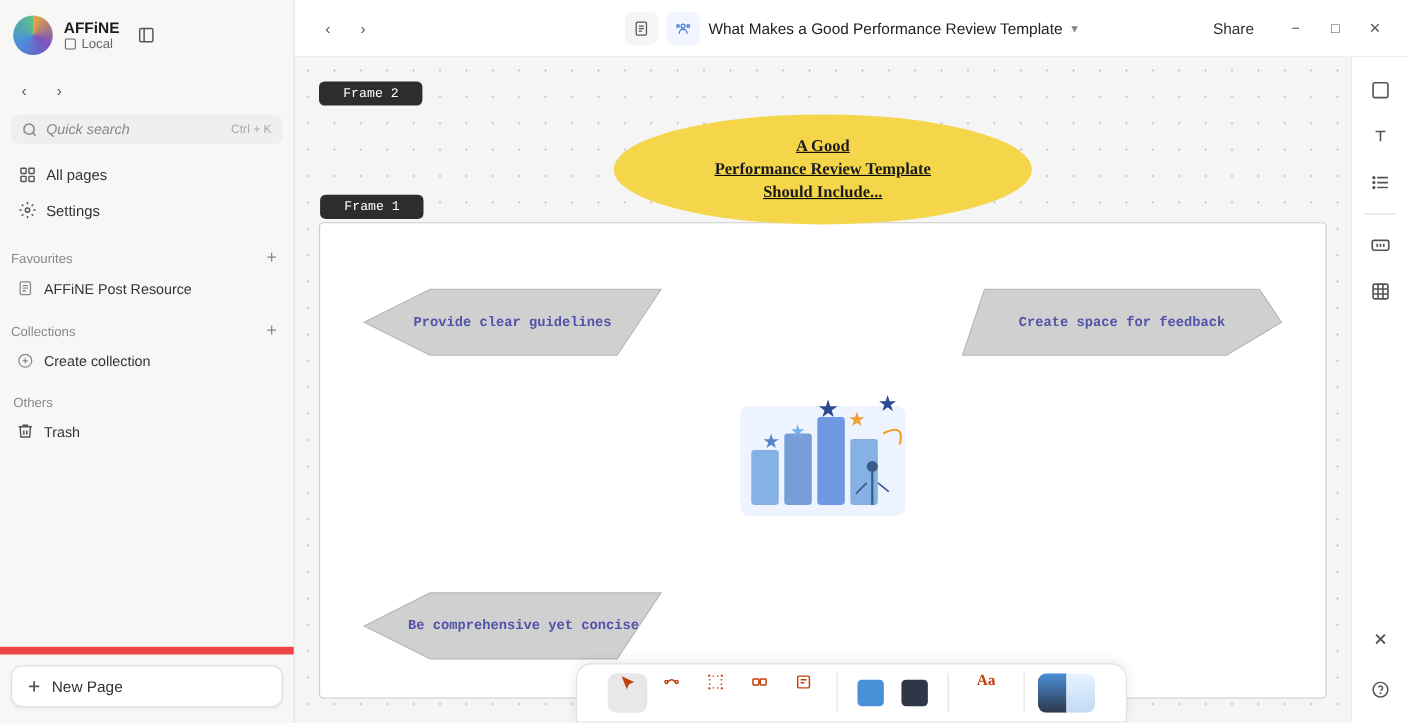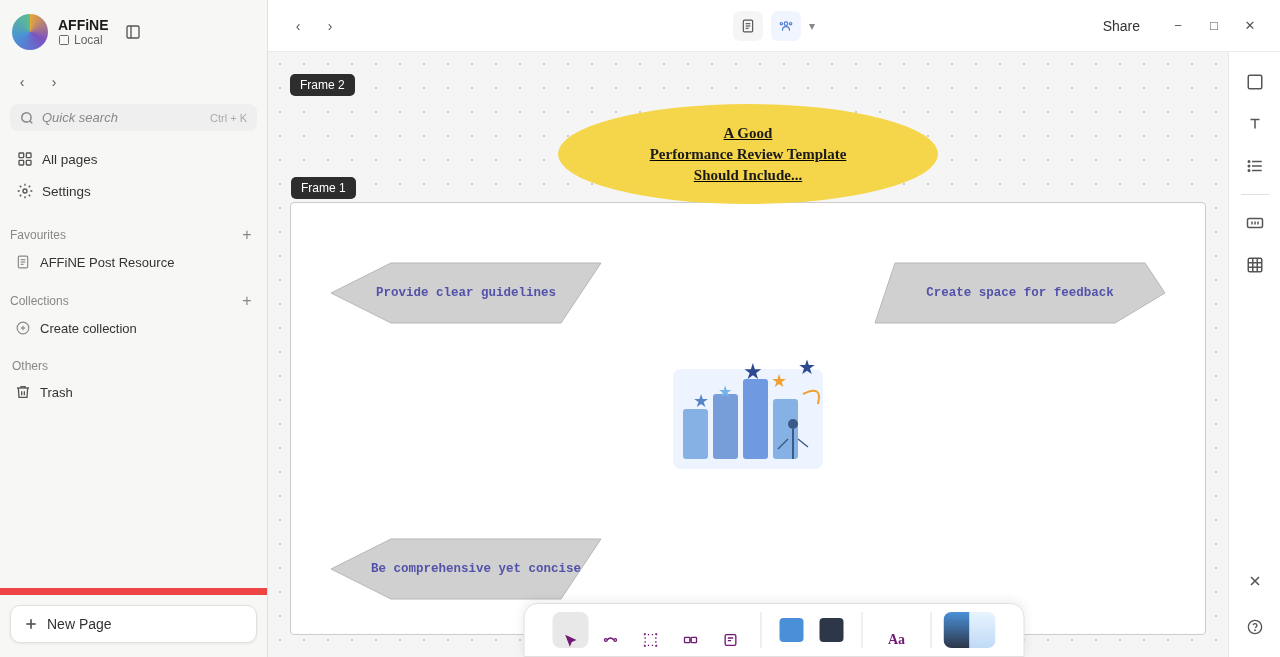--- a/index.html
+++ b/index.html
@@ -325,23 +325,24 @@
       overflow: hidden;
     }
 
     
     .frame-label {
       position: absolute;
       background: #2d2d2d;
       color: white;
       font-size: 12px;
       font-weight: 500;
-      padding: 4px 10px;
+      padding: 4px 22px;
       border-radius: 5px;
       z-index: 10;
+      font-family: Liberation Mono, monospace;
     }
 
     
     .frame2-label {
       top: 12px;
       left: 12px;
     }
 
     
     .yellow-oval {
@@ -469,24 +470,24 @@
     .toolbar-group:last-child { border-right: none; }
 
     .tb-btn {
       width: 36px;
       height: 36px;
       border: none;
       background: transparent;
       cursor: pointer;
       border-radius: 8px;
       display: flex;
-      align-items: flex-end;
+      align-items: flex-start;
       justify-content: center;
       font-size: 16px;
-      color: #701a75;
+      color: #c2410c;
       position: relative;
     }
     .tb-btn.active { background: #e8e8e8; }
 
     .tb-btn-large {
       width: 44px;
       height: 36px;
     }
 
     
@@ -645,20 +646,21 @@
         </svg>
       </button>
       <button class="collab-icon-btn">
         <svg width="14" height="14" viewBox="0 0 24 24" fill="none" stroke="#4a7dd4" stroke-width="2">
           <circle cx="12" cy="8" r="3"></circle>
             <path d="M6 20v-1a6 6 0 0112 0v1"></path>
           <circle cx="20" cy="8" r="2"></circle>
             <circle cx="4" cy="8" r="2"></circle>
         </svg>
       </button>
+      <span class="doc-title">What Makes a Good Performance Review Template</span>
       <span class="title-chevron">▾</span>
     </div>
 
     <div class="titlebar-right">
       <button class="share-btn">Share</button>
       <button class="window-btn">−</button>
       <button class="window-btn">□</button>
       <button class="window-btn">✕</button>
     </div>
   </div>

